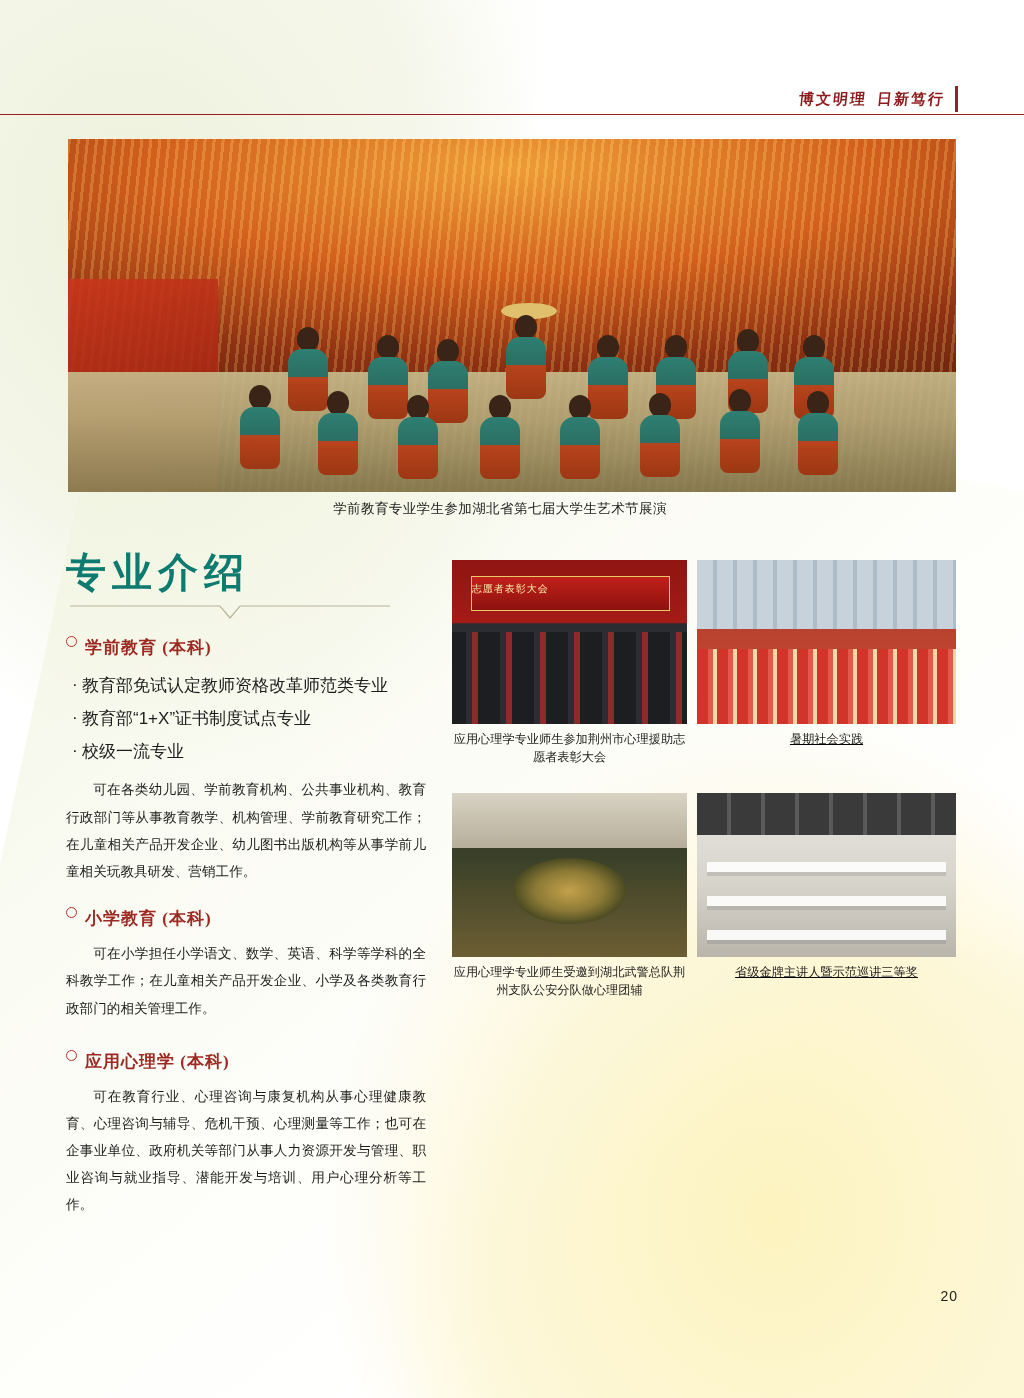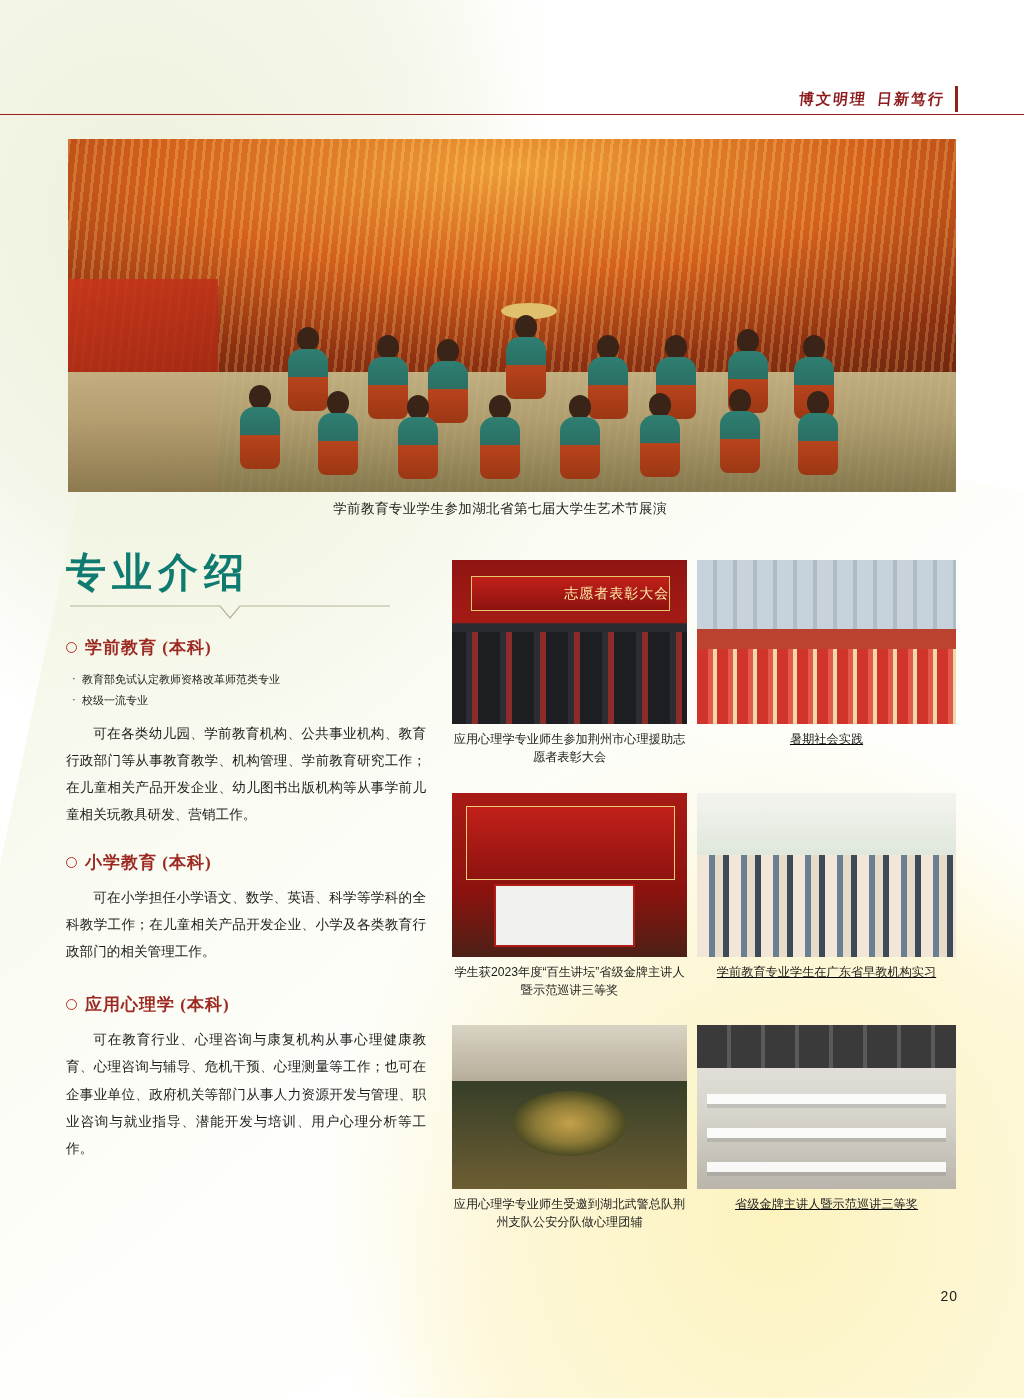--- a/index.html
+++ b/index.html
@@ -190,21 +190,20 @@
     position: absolute;
     left: 66px;
     top: 636px;
     width: 360px;
   }
   .major {
     margin-bottom: 22px;
   }
   .major-head {
     display: flex;
-    align-items: center;
     gap: 8px;
     margin-bottom: 10px;
   }
   .ring {
     width: 9px; height: 9px;
     border: 1.6px solid #b5322a;
     border-radius: 50%;
     flex: none;
   }
   .major-name {
@@ -213,21 +212,21 @@
     font-size: 17px;
     color: #9c2a22;
     letter-spacing: 1px;
   }
   .bullets {
     margin: 0 0 8px 0;
     padding: 0;
     list-style: none;
   }
   .bullets li {
-    font-size: 11px;
+    font-size: 17px;
     color: #1d1d1b;
     line-height: 1.95;
     padding-left: 16px;
     position: relative;
   }
   .bullets li::before {
     content: "·";
     position: absolute;
     left: 6px;
     top: -1px;
@@ -270,21 +269,21 @@
     color: #1d1d1b;
     text-align: center;
   }
 
   
   .p-award { background: linear-gradient(180deg,#8f1512 0%, #a51b16 38%, #2a2b30 39%, #3b3c42 100%); }
   .p-award .banner {
     position: absolute; left: 8%; top: 10%; width: 84%; height: 20%;
     background: linear-gradient(180deg,#c2201a,#8d120f);
     border: 1px solid #e8c96a;
-    color: #ffe9a8; font-size: 14px; text-align: right; line-height: 2.4;
+    color: #ffe9a8; font-size: 10px; text-align: left; line-height: 2.4;
     letter-spacing: 1px;
   }
   .p-award .crowd {
     position: absolute; left: 0; right: 0; bottom: 0; height: 56%;
     background:
       repeating-linear-gradient(90deg, #1d1e22 0 14px, #2c2d33 14px 20px, #8d2b2b 20px 26px, #1d1e22 26px 34px);
   }
   .p-outdoor { background: linear-gradient(180deg,#9fb4c8 0%, #c9d5df 40%, #b9412f 41%, #c14a33 78%, #9aa3a6 100%); }
   .p-outdoor .bldg {
     position: absolute; left: 0; right: 0; top: 0; height: 42%;
@@ -442,20 +441,21 @@
 
   <div class="col-left">
 
     <div class="major">
       <div class="major-head">
         <span class="ring"></span>
         <span class="major-name">学前教育 (本科)</span>
       </div>
       <ul class="bullets">
         <li>教育部免试认定教师资格改革师范类专业</li>
+        <li>教育部“1+X”证书制度试点专业</li>
         <li>校级一流专业</li>
       </ul>
       <p class="para">可在各类幼儿园、学前教育机构、公共事业机构、教育行政部门等从事教育教学、机构管理、学前教育研究工作；在儿童相关产品开发企业、幼儿图书出版机构等从事学前儿童相关玩教具研发、营销工作。</p>
     </div>
 
     <div class="major" style="">
       <div class="major-head">
         <span class="ring"></span>
         <span class="major-name">小学教育 (本科)</span>
       </div>
@@ -484,36 +484,20 @@
       </div>
       <div class="cell wide">
         <div class="photo p-outdoor">
           <div class="bldg"></div>
           <div class="people"></div>
         </div>
         <div class="cap">暑期社会实践</div>
       </div>
     </div>
 
-    <div class="row" style="margin-top:26px;">
-      <div class="cell">
-        <div class="photo p-speech">
-          <div class="ban"></div>
-          <div class="flag"></div>
-        </div>
-        <div class="cap">学生获2023年度“百生讲坛”省级金牌主讲人暨示范巡讲三等奖</div>
-      </div>
-      <div class="cell wide">
-        <div class="photo p-group">
-          <div class="wall"></div>
-          <div class="row-people"></div>
-        </div>
-        <div class="cap">学前教育专业学生在广东省早教机构实习</div>
-      </div>
-    </div>
 
     <div class="row" style="margin-top:26px;">
       <div class="cell">
         <div class="photo p-train">
           <div class="sky"></div>
           <div class="circle"></div>
         </div>
         <div class="cap">应用心理学专业师生受邀到湖北武警总队荆州支队公安分队做心理团辅</div>
       </div>
       <div class="cell wide">

